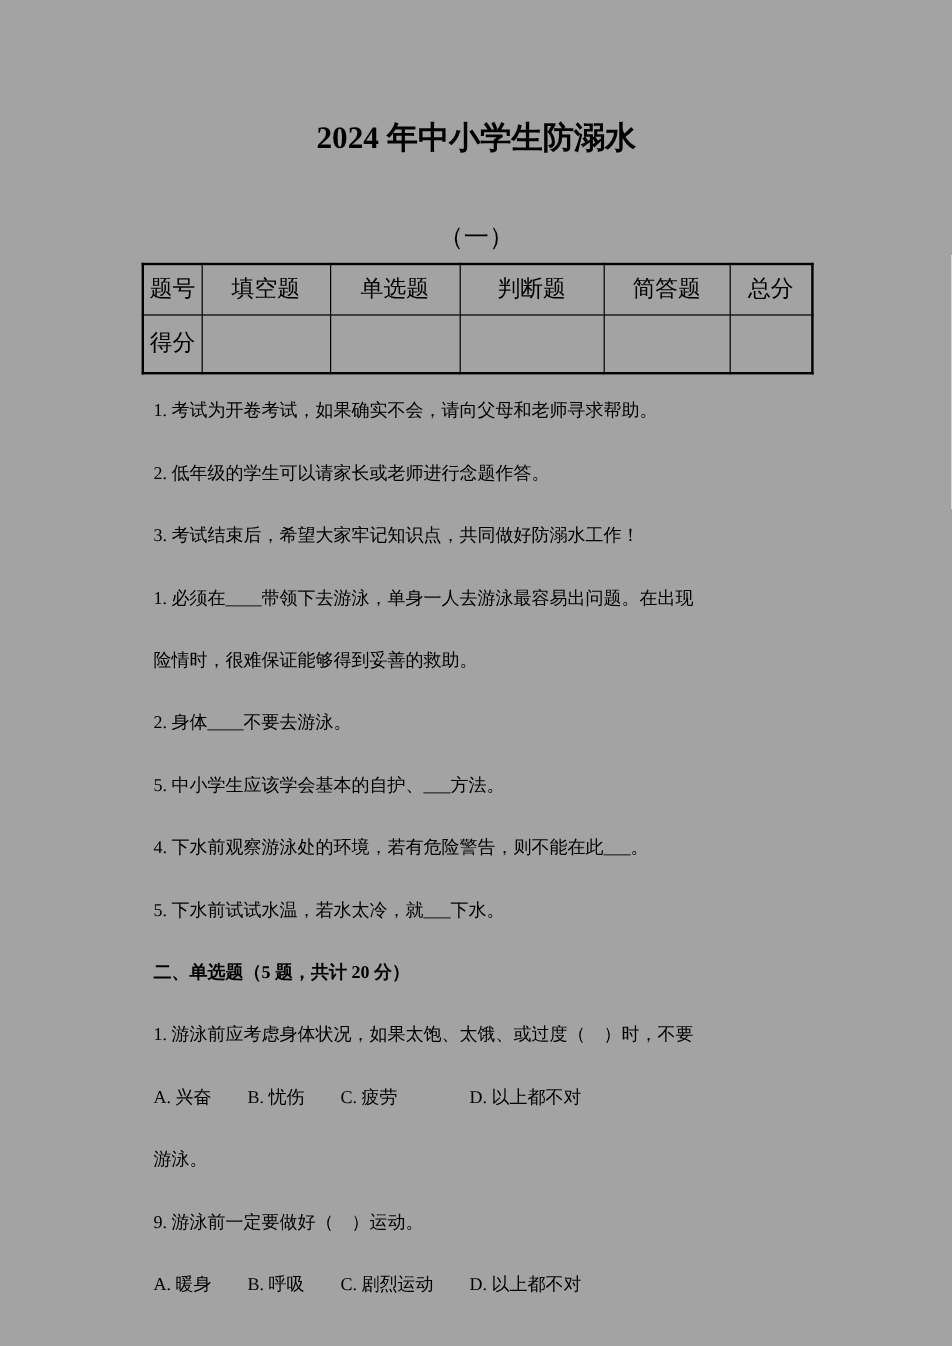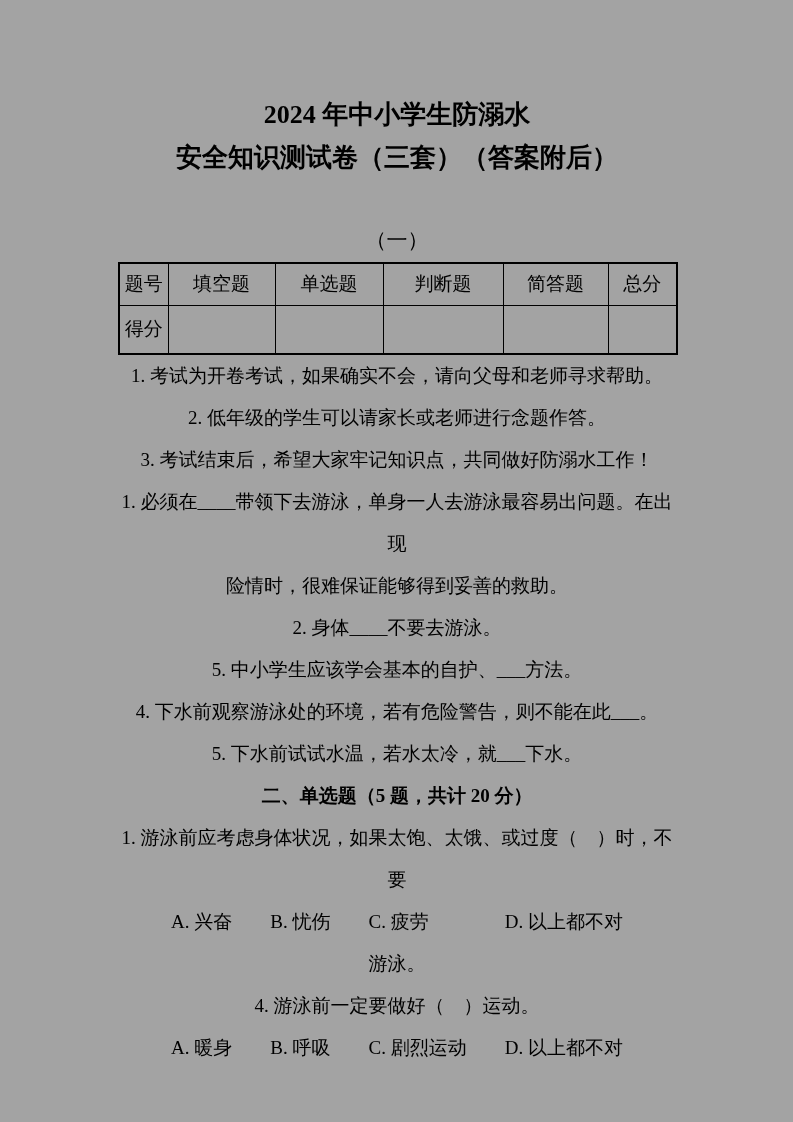--- a/index.html
+++ b/index.html
@@ -42,36 +42,34 @@
     font-size: 19px;
     font-weight: normal;
     text-align: center;
     vertical-align: middle;
     padding: 0;
     overflow: hidden;
   }
   tr.header-row { height: 42px; }
   tr.score-row  { height: 49px; }
   .line {
-    font-size: 19px;
+    font-size: 15px;
     line-height: 42px;
     white-space: pre-wrap;
-    margin: 0;
-    text-align: center;
+    margin: 10px;
   }
   .bold { font-weight: bold; }
 </style>
 </head>
 <body>
 
 <div class="page">
   <div class="content">
 
     <div class="doc-title">2024 年中小学生防溺水</div>
-    <div class="doc-title">安全知识测试卷（三套）（答案附后）</div>
 
     <div class="paper-label">（一）</div>
 
     <table class="score-table">
       <colgroup>
         <col style="width:49px">
         <col style="width:107px">
         <col style="width:108px">
         <col style="width:120px">
         <col style="width:105px">
@@ -105,17 +103,17 @@
     <div class="line">险情时，很难保证能够得到妥善的救助。</div>
     <div class="line">2. 身体____不要去游泳。</div>
     <div class="line">5. 中小学生应该学会基本的自护、___方法。</div>
     <div class="line">4. 下水前观察游泳处的环境，若有危险警告，则不能在此___。</div>
     <div class="line">5. 下水前试试水温，若水太冷，就___下水。</div>
 
     <div class="line bold">二、单选题（5 题，共计 20 分）</div>
     <div class="line">1. 游泳前应考虑身体状况，如果太饱、太饿、或过度（　）时，不要</div>
     <div class="line">A. 兴奋　　B. 忧伤　　C. 疲劳　　　　D. 以上都不对</div>
     <div class="line">游泳。</div>
-    <div class="line">4. 游泳前一定要做好（　）运动。</div>
+    <div class="line">9. 游泳前一定要做好（　）运动。</div>
     <div class="line">A. 暖身　　B. 呼吸　　C. 剧烈运动　　D. 以上都不对</div>
 
   </div>
 </div>
 
 </body></html>

